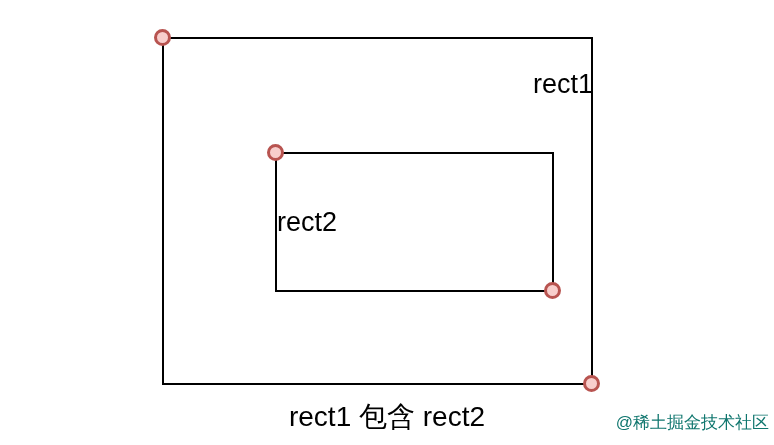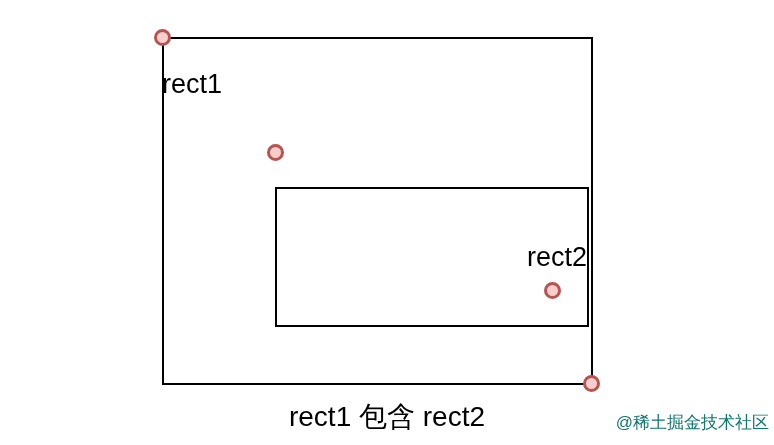--- a/index.html
+++ b/index.html
@@ -23,39 +23,38 @@
   }
   .rect-outer {
     left: 162px;
     top: 37px;
     width: 431px;
     height: 348px;
   }
   .rect-inner {
     left: 275px;
     top: 152px;
-    width: 314px;
+    width: 279px;
     height: 140px;
     display: flex;
     align-items: center;
-    justify-content: flex-end;
-    margin-top: 35px;
+    justify-content: flex-start;
   }
   .label {
     color: #000000;
     font-size: 27px;
     line-height: 1.2;
     white-space: nowrap;
   }
   .label-rect1 {
     position: absolute;
     left: 162px;
     top: 68px;
     width: 431px;
-    text-align: left;
+    text-align: right;
   }
   .dot {
     position: absolute;
     width: 11px;
     height: 11px;
     border: 3px solid #b85450;
     border-radius: 50%;
     background: #f8cecc;
     box-sizing: content-box;
   }

